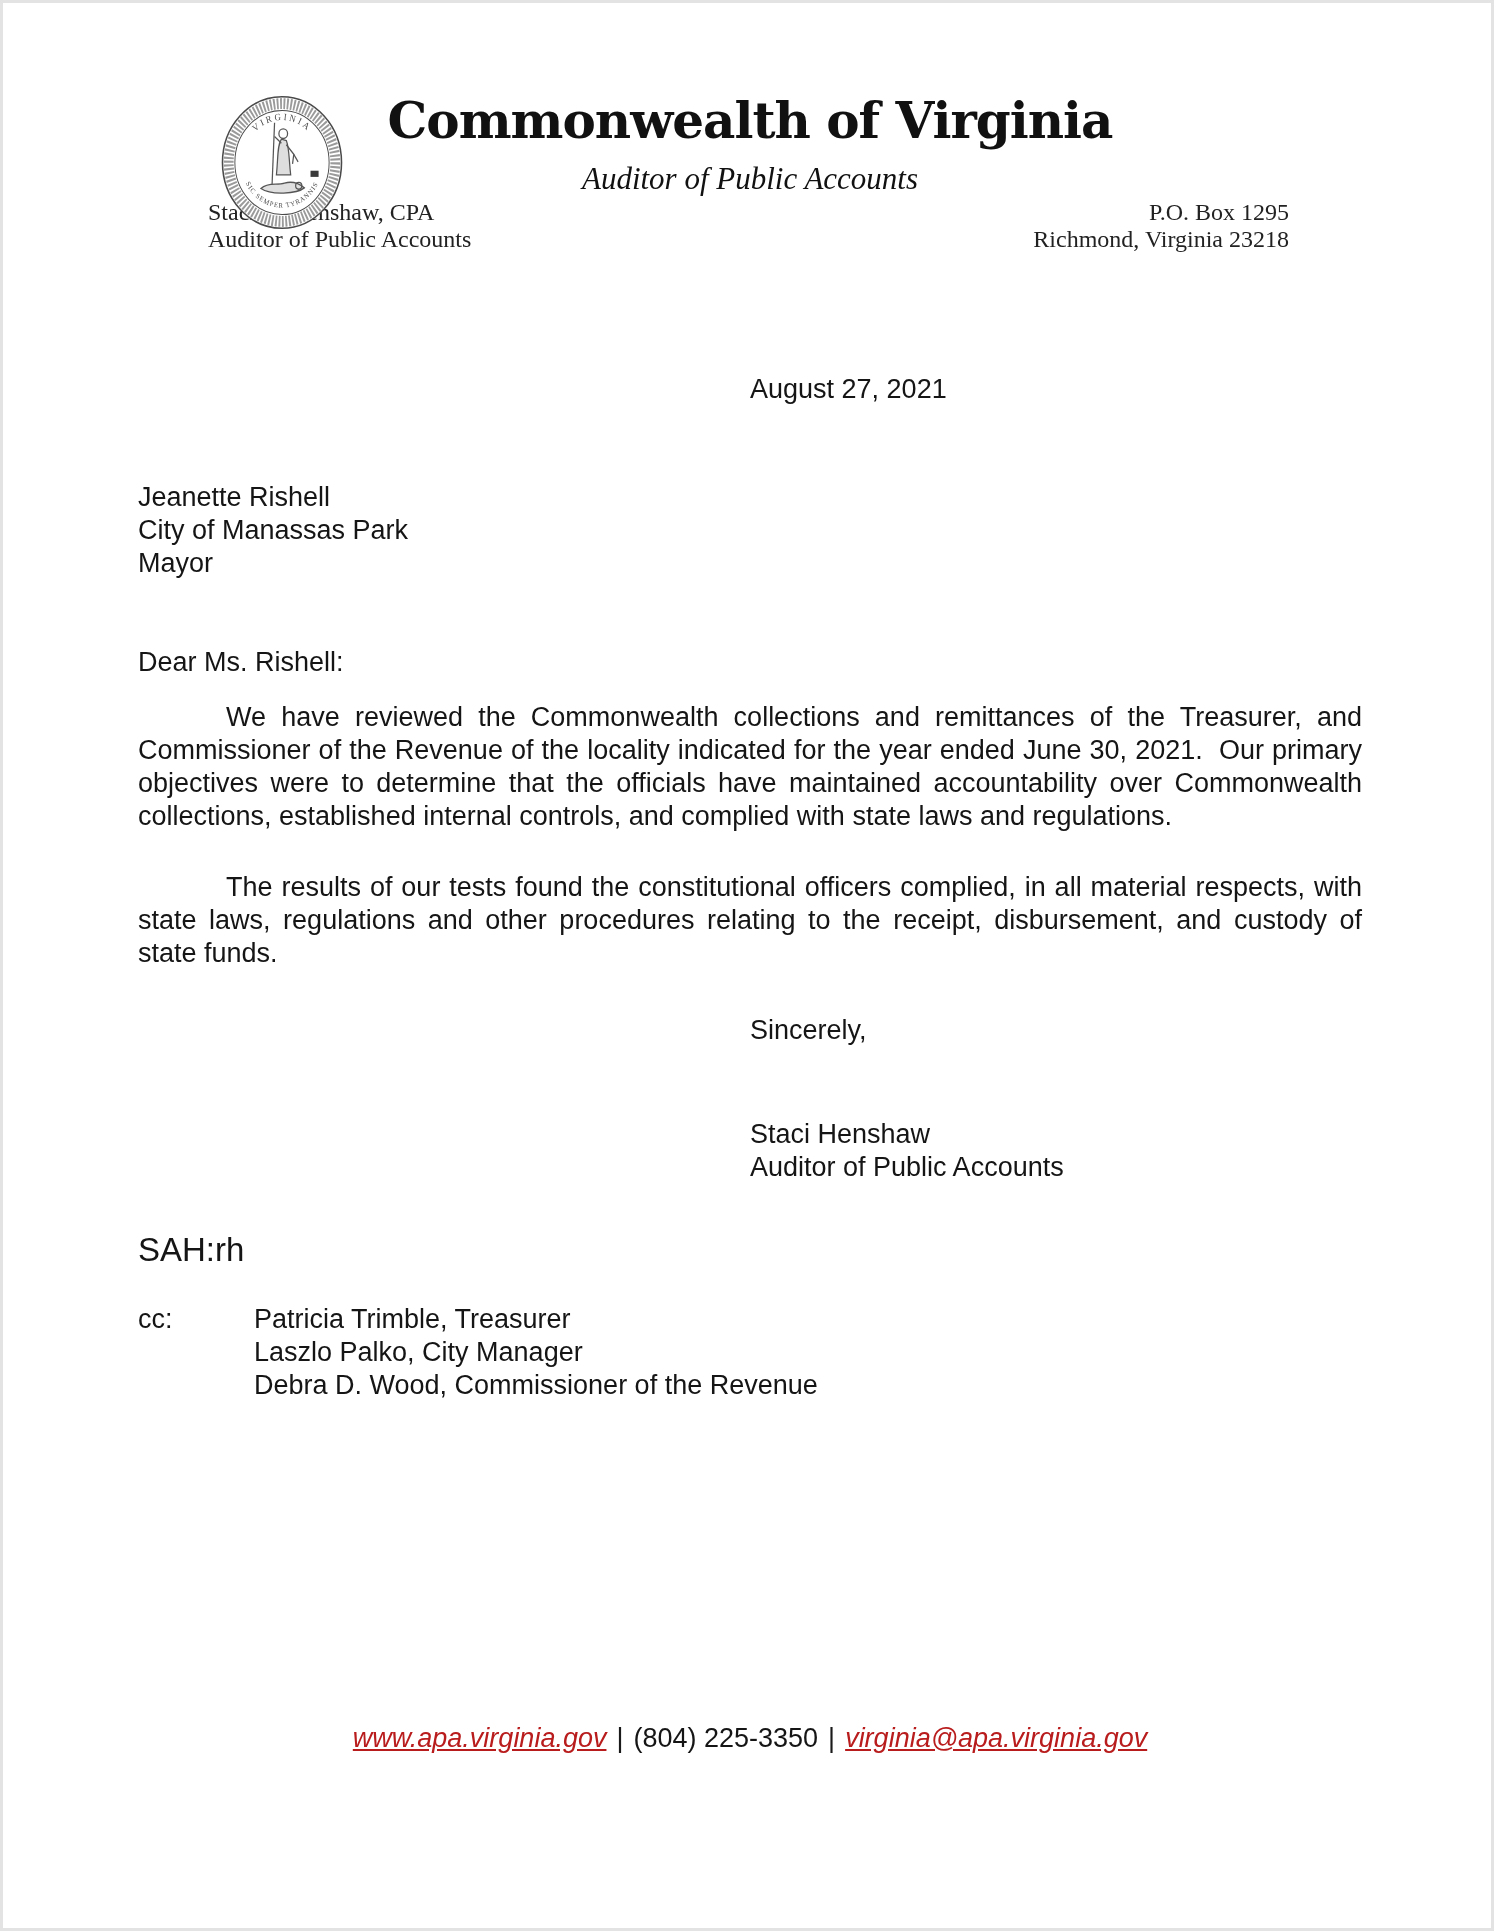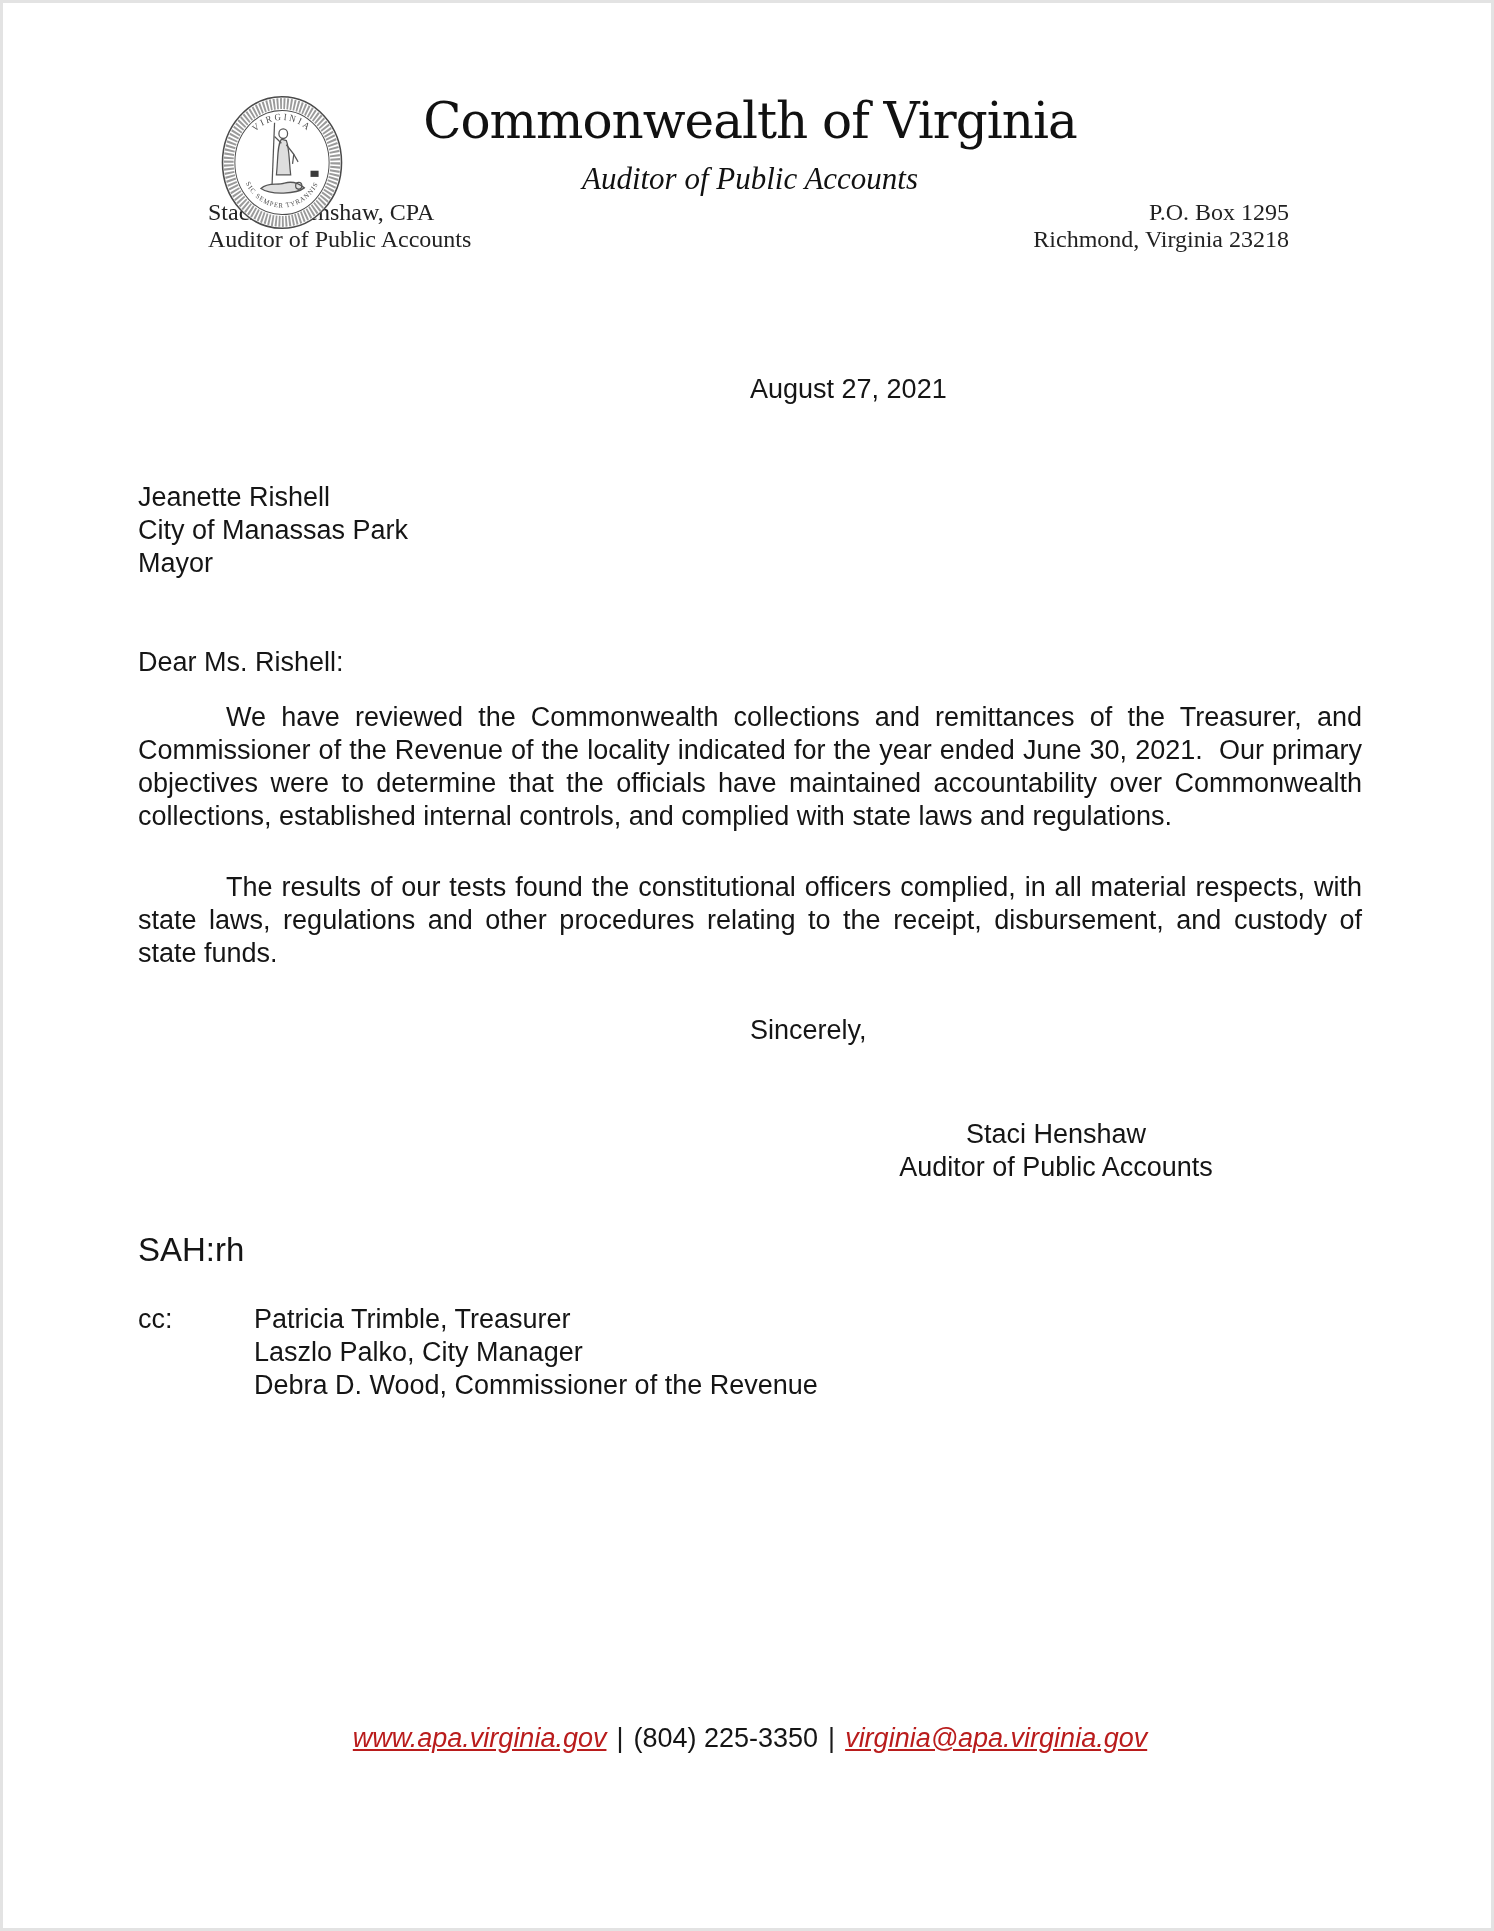--- a/index.html
+++ b/index.html
@@ -23,21 +23,21 @@
     position: absolute;
     left: 217px;
     top: 91px;
     width: 124px;
     height: 137px;
   }
 
   .org-title {
     text-align: center;
     font-family: "DejaVu Serif", serif;
-    font-weight: 400;
+    font-weight: 700;
     font-size: 50px;
     line-height: 60px;
     letter-spacing: -1px;
     color: #111;
   }
 
   .org-subtitle {
     margin-top: 8px;
     text-align: center;
     font-family: "Liberation Serif", serif;
@@ -70,21 +70,21 @@
     font-size: 27px;
     line-height: 33px;
     text-align: justify;
     text-indent: 88px;
     color: #151515;
   }
   .body-para + .body-para { margin-top: 38px; }
 
   .closing { margin-top: 44px; padding-left: 612px; font-size: 27px; line-height: 33px; }
 
-  .signature { margin-top: 71px; padding-left: 612px; font-size: 27px; line-height: 33px; text-align: center; }
+  .signature { margin-top: 71px; padding-left: 612px; font-size: 27px; line-height: 33px; }
 
   .reference { margin-top: 49px; font-size: 33px; line-height: 33px; }
 
   .cc-row { margin-top: 37px; display: flex; font-size: 27px; line-height: 33px; gap: 28px; }
   .cc-label { width: 88px; flex: 0 0 88px; }
 
   
   .page-footer {
     margin-top: 320px;
     text-align: center;

